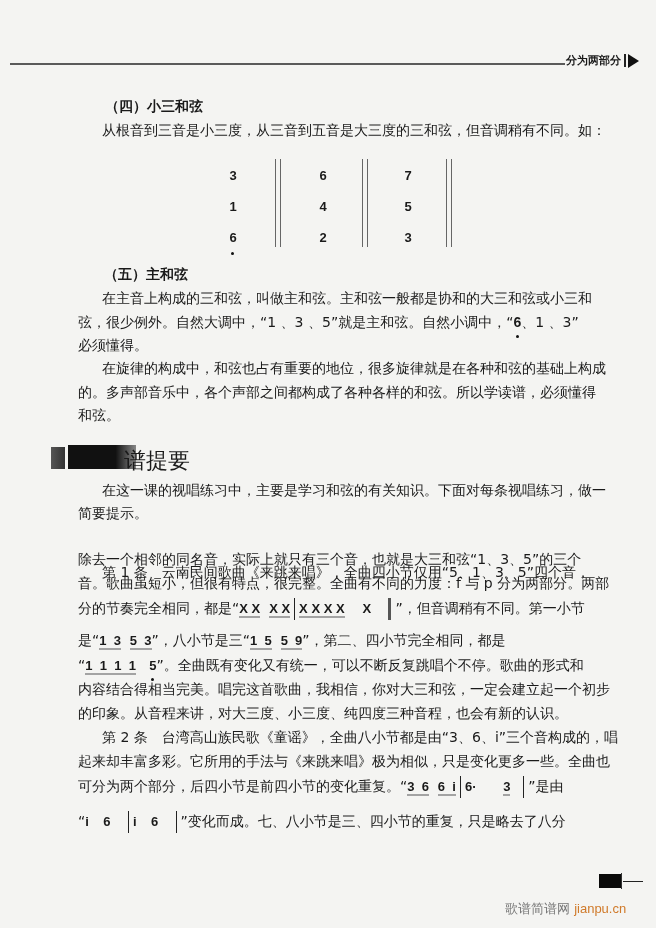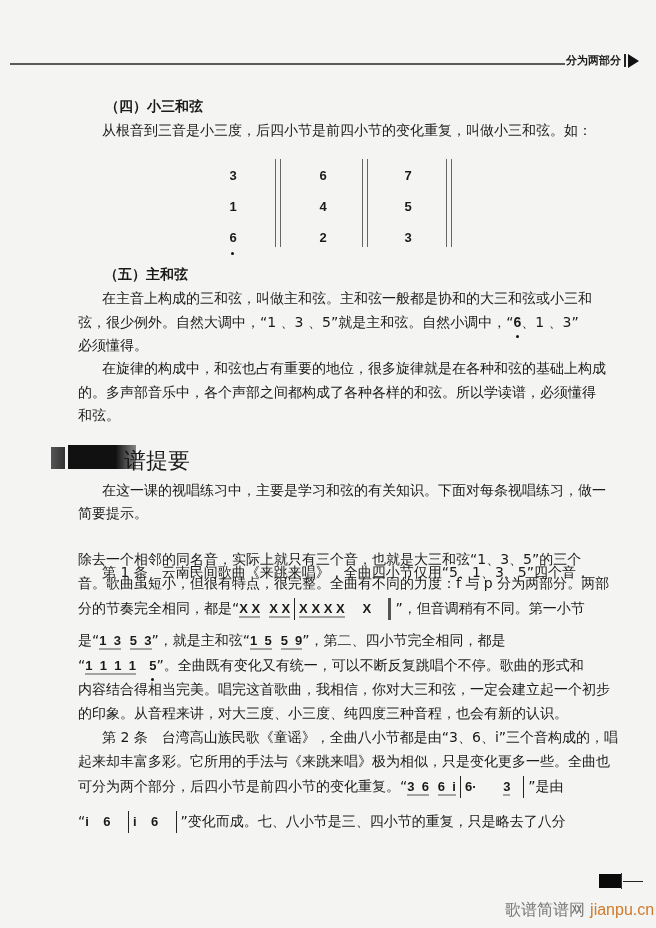--- a/index.html
+++ b/index.html
@@ -37,33 +37,33 @@
     .banner-text { left: 124px; top: 446px; font-size: 22px; white-space: nowrap; }
 
     .ul { border-bottom: 2px solid #a3a3a3; padding-bottom: 0px; }
     .bar { display: inline-block; width: 1px; height: 22px; background: #222; vertical-align: middle; margin: 0 4px; }
     .bar-thick { display: inline-block; width: 3px; height: 22px; background: #555; vertical-align: middle; margin: 0 4px; }
     .notation { font-family: "Liberation Sans", sans-serif; font-weight: bold; font-size: 13px; }
 
     .footer-block { left: 599px; top: 874px; width: 23px; height: 14px; background: #0a0a0a; }
     .footer-line { left: 623px; top: 881px; width: 20px; height: 1px; background: #222; }
     .footer-tick { left: 621px; top: 873px; width: 1px; height: 16px; background: #333; }
-    .watermark { left: 505px; top: 900px; font-size: 16px; color: #777; white-space: nowrap; }
+    .watermark { left: 505px; top: 900px; font-size: 13px; color: #777; white-space: nowrap; }
     .watermark .wm-link { color: #d07a2a; font-family: "Liberation Sans", sans-serif; }
   </style>
 </head>
 <body>
 
 <div class="abs header-rule"></div>
 <div class="abs header-label">分为两部分</div>
 <div class="abs header-bar"></div>
 <div class="abs header-arrow"></div>
 
 <div class="abs heading" style="left:105px; top:98px;">（四）小三和弦</div>
-<div class="abs para" style="left:102px; top:119px;">从根音到三音是小三度，后四小节是前四小节的变化重复，叫做小三和弦。如：</div>
+<div class="abs para" style="left:102px; top:119px;">从根音到三音是小三度，从三音到五音是大三度的三和弦，但音调稍有不同。如：</div>
 
 <div>
   <div class="chord-col" style="left:223px; top:162px;">
     <div>3</div>
     <div>1</div>
     <div><span class="dot-below">6</span></div>
   </div>
   <div class="dbl-bar" style="left:275px;"></div>
   <div class="chord-col" style="left:313px; top:162px;">
     <div>6</div>
@@ -97,21 +97,21 @@
 <div class="abs para" style="left:78px; top:502px;">简要提示。</div>
 <div class="abs para" style="left:102px; top:537px;margin-top:24px;">第 1 条　云南民间歌曲《来跳来唱》，全曲四小节仅用“5、1、3、5”四个音，</div>
 <div class="abs para" style="left:78px; top:548px;">除去一个相邻的同名音，实际上就只有三个音，也就是大三和弦“1、3、5”的三个</div>
 <div class="abs para" style="left:78px; top:572px;">音。歌曲虽短小，但很有特点，很完整。全曲有不同的力度：f 与 p 分为两部分。两部</div>
 
 <div class="abs para" style="left:78px; top:597px;">
   <span>分的节奏完全相同，都是“</span><span class="notation ul">X X</span>&nbsp;&nbsp;<span class="notation ul">X X</span><span class="bar"></span><span class="notation ul">X X X X</span>&nbsp;&nbsp;&nbsp;&nbsp;<span class="notation">X</span>&nbsp;&nbsp;&nbsp;<span class="bar-thick"></span><span>”，但音调稍有不同。第一小节</span>
 </div>
 
 <div class="abs para" style="left:78px; top:629px;">
-  <span>是“</span><span class="notation ul" style="white-space:pre">1  3</span>&nbsp;&nbsp;<span class="notation ul" style="white-space:pre">5  3</span><span>”，就是主和弦“</span><span class="notation ul" style="white-space:pre">1  5</span>&nbsp;&nbsp;<span class="notation ul" style="white-space:pre">5  9</span><span>”，第二、四小节完全相同，都是</span>
+  <span>是“</span><span class="notation ul" style="white-space:pre">1  3</span>&nbsp;&nbsp;<span class="notation ul" style="white-space:pre">5  3</span><span>”，八小节是三“</span><span class="notation ul" style="white-space:pre">1  5</span>&nbsp;&nbsp;<span class="notation ul" style="white-space:pre">5  9</span><span>”，第二、四小节完全相同，都是</span>
 </div>
 
 <div class="abs para" style="left:78px; top:654px;">
   <span>“</span><span class="notation ul" style="white-space:pre">1  1  1  1</span>&nbsp;&nbsp;&nbsp;<span class="notation dot-below">5</span><span>”。全曲既有变化又有统一，可以不断反复跳唱个不停。歌曲的形式和</span>
 </div>
 
 <div class="abs para" style="left:78px; top:678px;">内容结合得相当完美。唱完这首歌曲，我相信，你对大三和弦，一定会建立起一个初步</div>
 <div class="abs para" style="left:78px; top:702px;">的印象。从音程来讲，对大三度、小三度、纯四度三种音程，也会有新的认识。</div>
 
 <div class="abs para" style="left:102px; top:726px;">第 2 条　台湾高山族民歌《童谣》，全曲八小节都是由“3、6、i”三个音构成的，唱</div>

